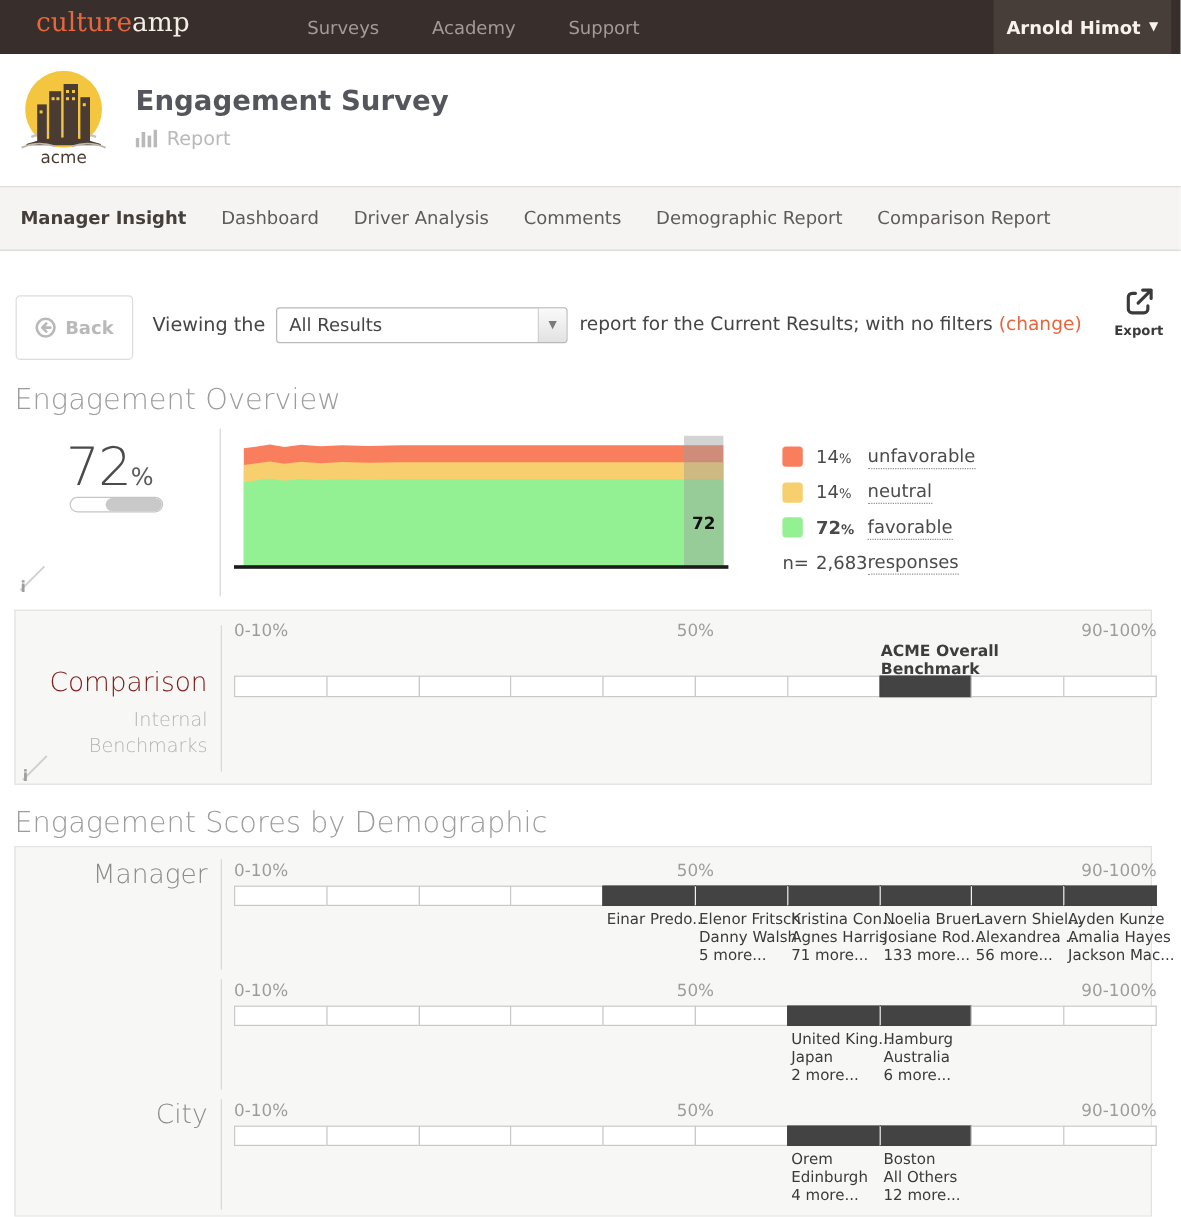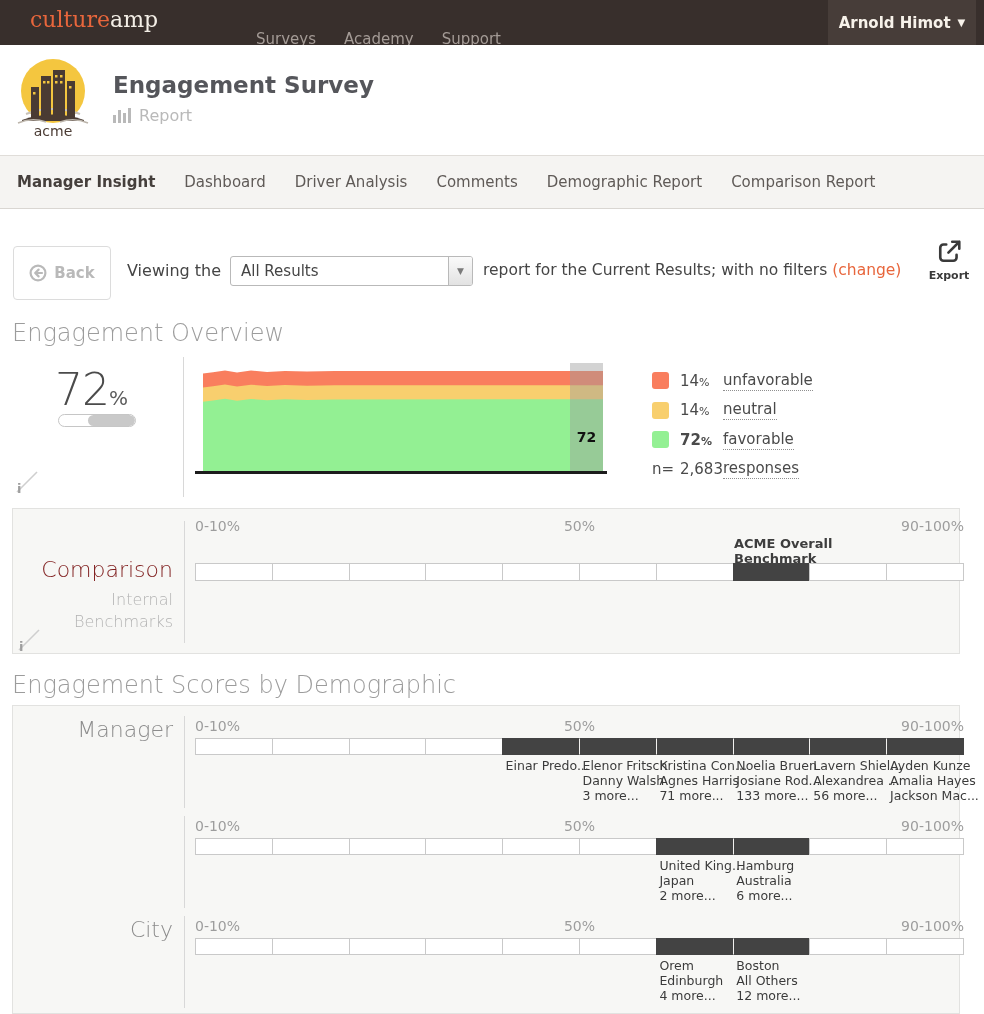--- a/index.html
+++ b/index.html
@@ -3,21 +3,21 @@
 <meta charset="utf-8">
 <style>
   html,body{margin:0;padding:0;background:#fff;}
   #page{position:relative;width:984px;height:1014px;background:#fff;overflow:hidden;
         font-family:"DejaVu Sans","Liberation Sans",sans-serif;color:#4a4a4a;}
 
   
   .topnav{position:absolute;top:0;left:0;right:0;height:45px;background:#382f2c;}
   .brand{position:absolute;left:30px;top:7px;font-family:"DejaVu Serif","Liberation Serif",serif;font-size:22px;}
   .brand .p1{color:#e8663c;} .brand .p2{color:#f3eee6;}
-  .nav-links{position:absolute;left:256px;top:16px;height:45px;display:flex;gap:28px;align-items:center;justify-content:flex-end;}
+  .nav-links{position:absolute;left:256px;top:0;height:45px;display:flex;gap:44px;align-items:center;justify-content:flex-end;}
   .nav-link{color:#a49b96;font-size:15px;cursor:pointer;}
   .user-box{position:absolute;right:8px;top:0;height:45px;width:148px;background:#473d39;color:#f7f2ea;
             display:flex;align-items:center;justify-content:center;gap:7px;font-size:15px;font-weight:600;cursor:pointer;}
   .user-caret{font-size:10px;color:#f7f2ea;}
 
   
   .header{position:absolute;top:45px;left:0;right:0;height:110px;background:#fff;}
   .logo{position:absolute;left:16px;top:12px;}
   .title{position:absolute;left:113px;top:27px;font-size:23px;font-weight:600;color:#55565b;}
   .subtitle-row{position:absolute;left:113px;top:61px;display:flex;align-items:center;gap:8px;}
@@ -304,21 +304,21 @@
             <div class="seg-cell dark"></div>
             <div class="seg-cell dark"></div>
           </div>
           <div class="row-names">
             <div class="name-stack" style="left:310.6px">
               <div class="name-line">Einar Predo...</div>
             </div>
             <div class="name-stack" style="left:387.5px">
               <div class="name-line">Elenor Fritsch</div>
               <div class="name-line">Danny Walsh</div>
-              <div class="name-line">3 more...</div>
+              <div class="name-line">5 more...</div>
             </div>
             <div class="name-stack" style="left:464.4px">
               <div class="name-line">Kristina Con...</div>
               <div class="name-line">Agnes Harris</div>
               <div class="name-line">71 more...</div>
             </div>
             <div class="name-stack" style="left:541.3px">
               <div class="name-line">Noelia Bruen</div>
               <div class="name-line">Josiane Rod...</div>
               <div class="name-line">133 more...</div>

